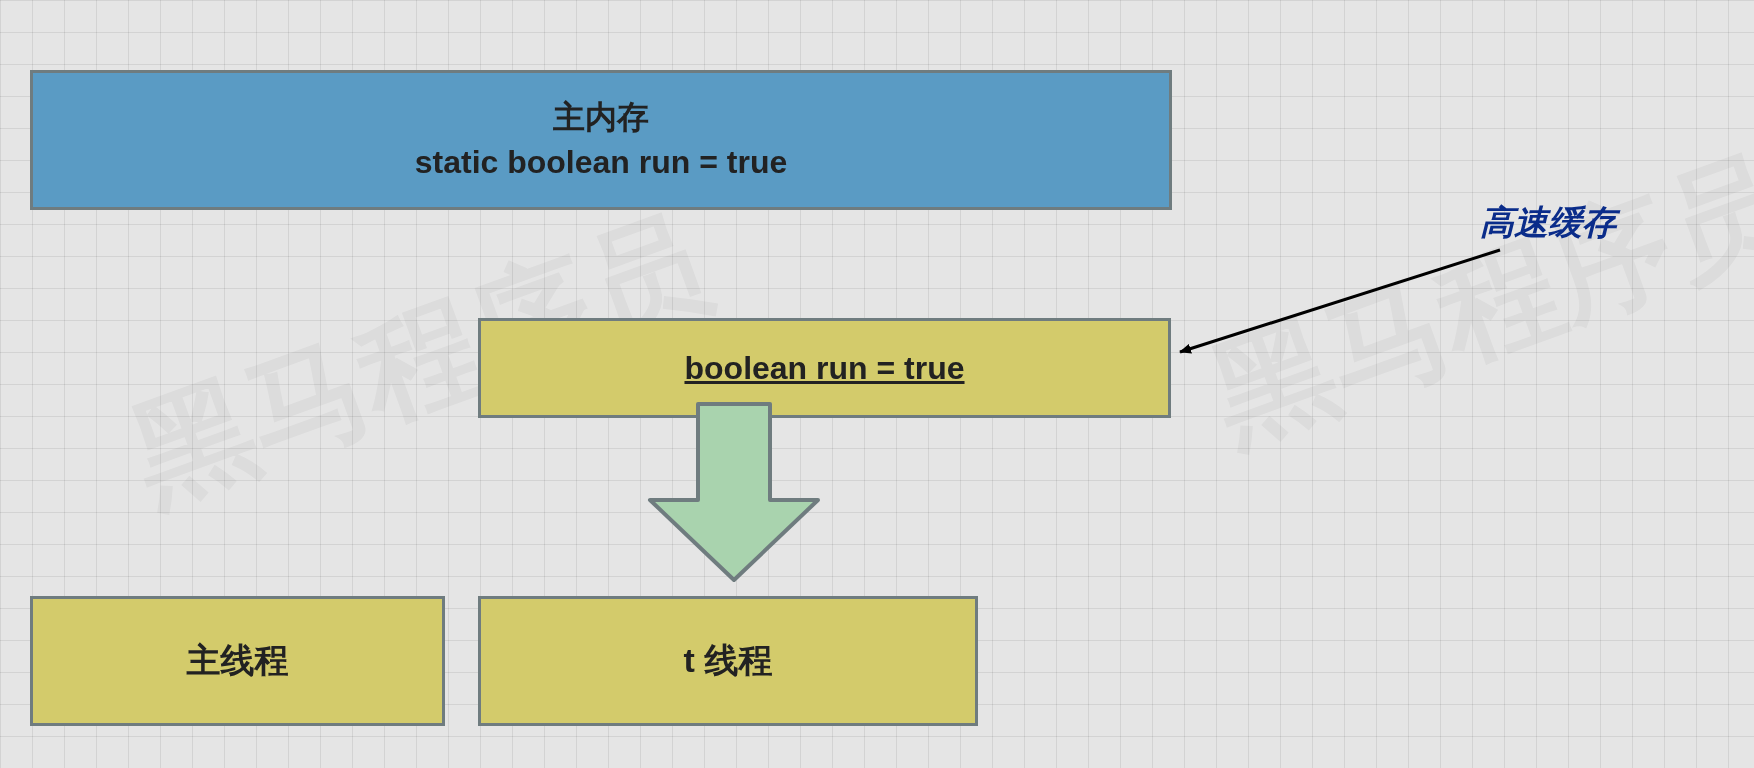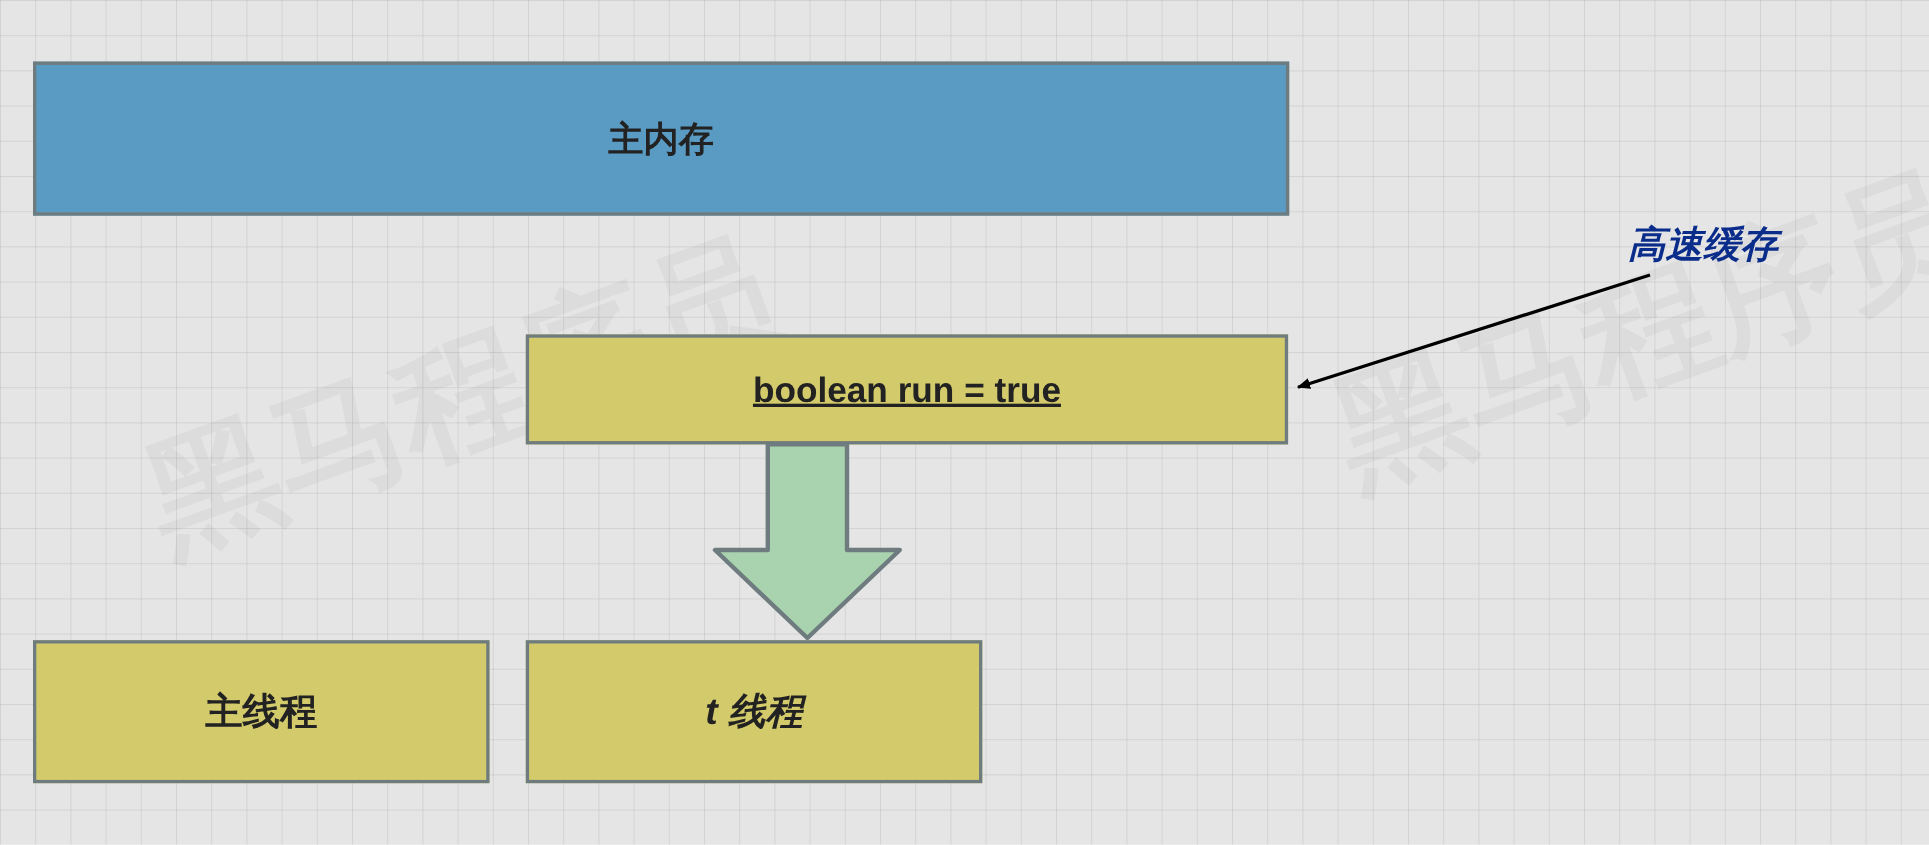--- a/index.html
+++ b/index.html
@@ -24,20 +24,21 @@
     position: absolute;
     border: 3px solid #6f7c7f;
     box-sizing: border-box;
     display: flex;
     flex-direction: column;
     align-items: center;
     justify-content: center;
     text-align: center;
     font-weight: 700;
     color: #222;
+    margin-top: 14px;
   }
   .main-memory {
     left: 30px;
     top: 56px;
     width: 1142px;
     height: 140px;
     background: #5a9bc4;
     font-size: 32px;
     line-height: 1.4;
   }
@@ -55,25 +56,24 @@
     top: 582px;
     width: 415px;
     height: 130px;
     background: #d3cb6b;
     font-size: 34px;
     justify-content: center;
   }
   .t-thread {
     left: 478px;
     top: 582px;
-    width: 415px;
+    width: 500px;
     height: 130px;
     background: #d3cb6b;
     font-size: 34px;
-    font-style: italic;
   }
   .annotation {
     position: absolute;
     left: 1480px;
     top: 200px;
     font-size: 34px;
     font-style: italic;
     font-weight: 700;
     color: #0a2c8a;
     white-space: nowrap;
@@ -98,20 +98,21 @@
 </head>
 <body>
 
 <div class="canvas">
 
   <div class="watermark" style="left:120px; top:280px;">黑马程序员</div>
   <div class="watermark" style="left:1200px; top:220px;">黑马程序员</div>
 
   <div class="box main-memory">
     <div>主内存</div>
+    <div>static boolean run = true</div>
   </div>
 
   <div class="box cache-box">
     <div>boolean run = true</div>
   </div>
 
   <div class="box main-thread">
     <div>主线程</div>
   </div>
 

